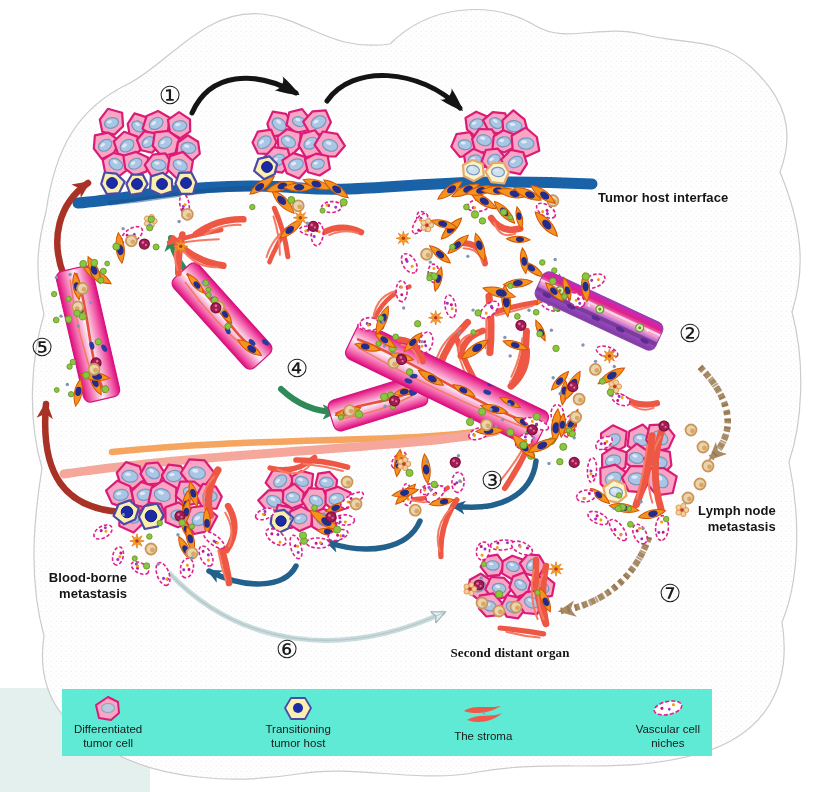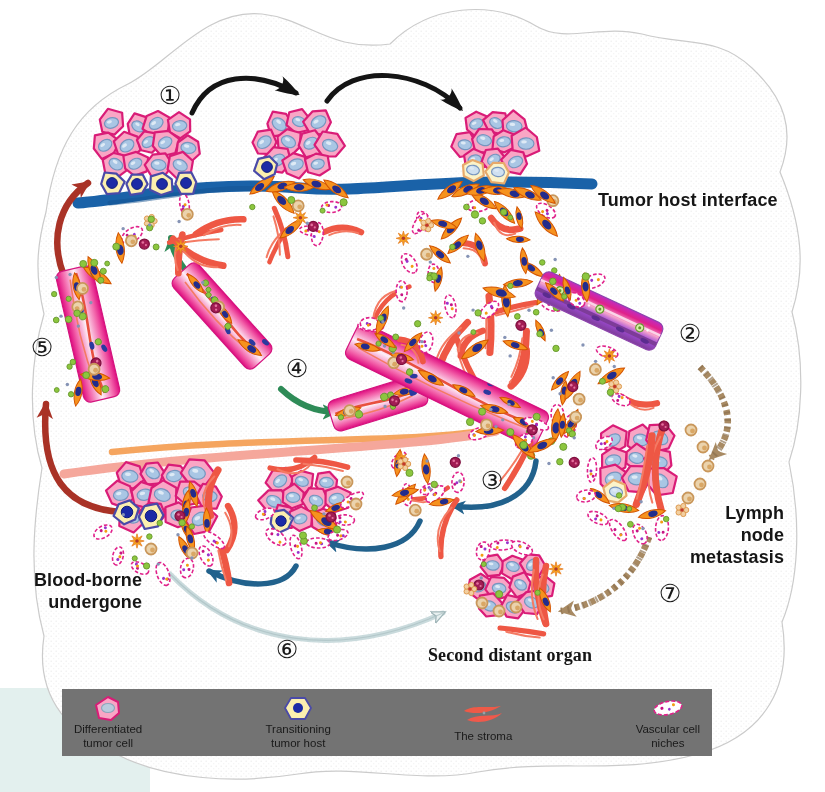--- a/index.html
+++ b/index.html
@@ -1,24 +1,24 @@
 <!DOCTYPE html>
 <html><head>
 <meta charset="utf-8">
 <style>
   html,body{margin:0;padding:0;background:#fff;}
   #stage{position:relative;width:825px;height:792px;overflow:hidden;background:#fff;
          font-family:"Liberation Sans",sans-serif;}
   #scene{position:absolute;left:0;top:0;}
-  .region-label{position:absolute;font-weight:bold;font-size:18px;color:#151515;
+  .region-label{position:absolute;font-weight:bold;font-size:13px;color:#151515;
     line-height:1.22;white-space:pre-line;letter-spacing:.1px;}
   .region-label.center{transform:translateX(-50%);text-align:right;}
   .step-badge{position:absolute;transform:translate(-50%,-50%);font-family:"DejaVu Sans",sans-serif;
     font-size:25px;color:#1a1a1a;line-height:1;}
-  #legend{position:absolute;left:62px;top:689px;width:650px;height:67px;background:#737373;
+  #legend{position:absolute;left:62px;top:689px;width:650px;height:67px;background:#5eead4;
     display:flex;align-items:center;justify-content:space-between;padding:2px 12px;box-sizing:border-box;}
   .legend-item{display:flex;flex-direction:column;align-items:center;justify-content:center;gap:1px;}
   .legend-item svg{display:block;}
   .legend-label{font-size:11.5px;line-height:1.18;color:#1a1a1a;text-align:center;white-space:pre-line;}
 </style>
 </head>
 <body>
 
 <div id="stage">
   <svg id="scene" width="825" height="792" viewBox="0 0 825 792">
@@ -1628,21 +1628,21 @@
           <circle cx="537.6142612677068" cy="592.691825737711" r="2.61887479275465" fill="#8CC63E" stroke="#67962E" stroke-width="0.9"></circle>
           <circle cx="483.76849357225" cy="564.1495604156516" r="2.475210876809433" fill="#8CC63E" stroke="#67962E" stroke-width="0.9"></circle>
         </g>
       </g>
   </svg>
 
   <div class="region-label" id="lbl-thi" style="left: 598px; top: 190px;">Tumor host interface</div>
   <div class="region-label center" id="lbl-lnm" style="left: 737px; top: 503px;">Lymph node
 metastasis</div>
   <div class="region-label center" id="lbl-bbm" style="left: 88px; top: 570px;">Blood-borne
-undergone</div>
+metastasis</div>
   <div class="region-label center" id="lbl-sdo" style="left: 510px; top: 645px; font-family: Liberation Serif, serif;">Second distant organ</div>
 
   <div id="steps-layer">
       <div class="step-badge" style="left: 170px; top: 95px;">①</div>
       <div class="step-badge" style="left: 690px; top: 333px;">②</div>
       <div class="step-badge" style="left: 492px; top: 480px;">③</div>
       <div class="step-badge" style="left: 297px; top: 368px;">④</div>
       <div class="step-badge" style="left: 42px; top: 347px;">⑤</div>
       <div class="step-badge" style="left: 287px; top: 649px;">⑥</div>
       <div class="step-badge" style="left: 670px; top: 593px;">⑦</div>

